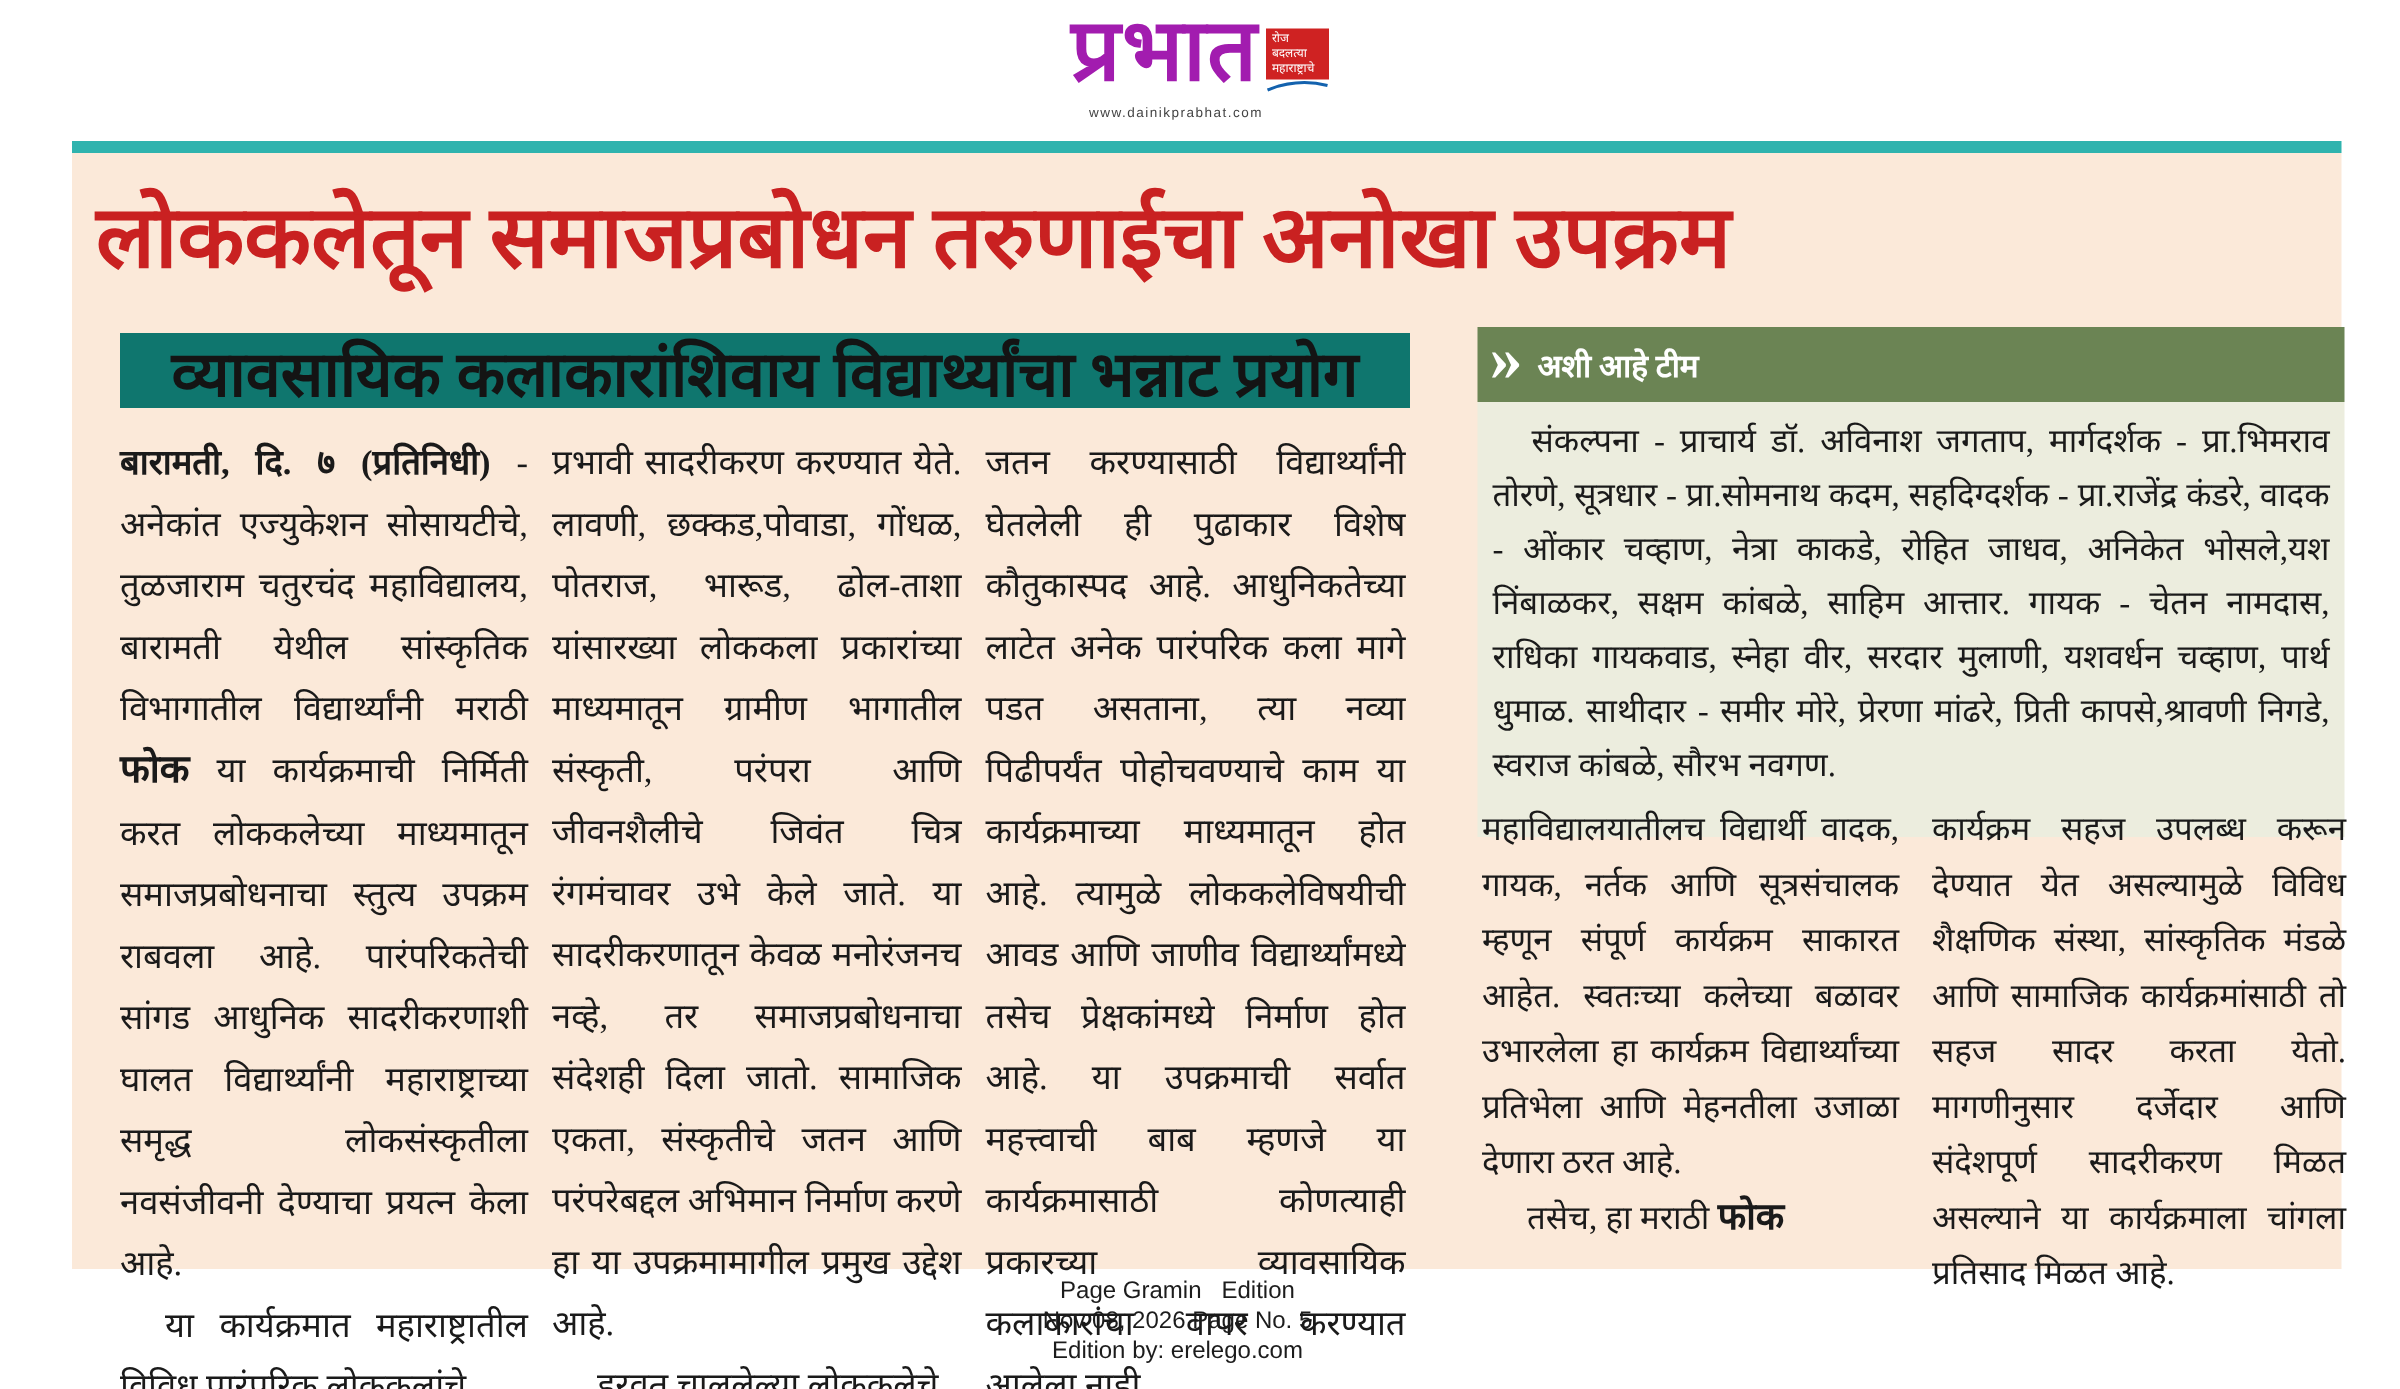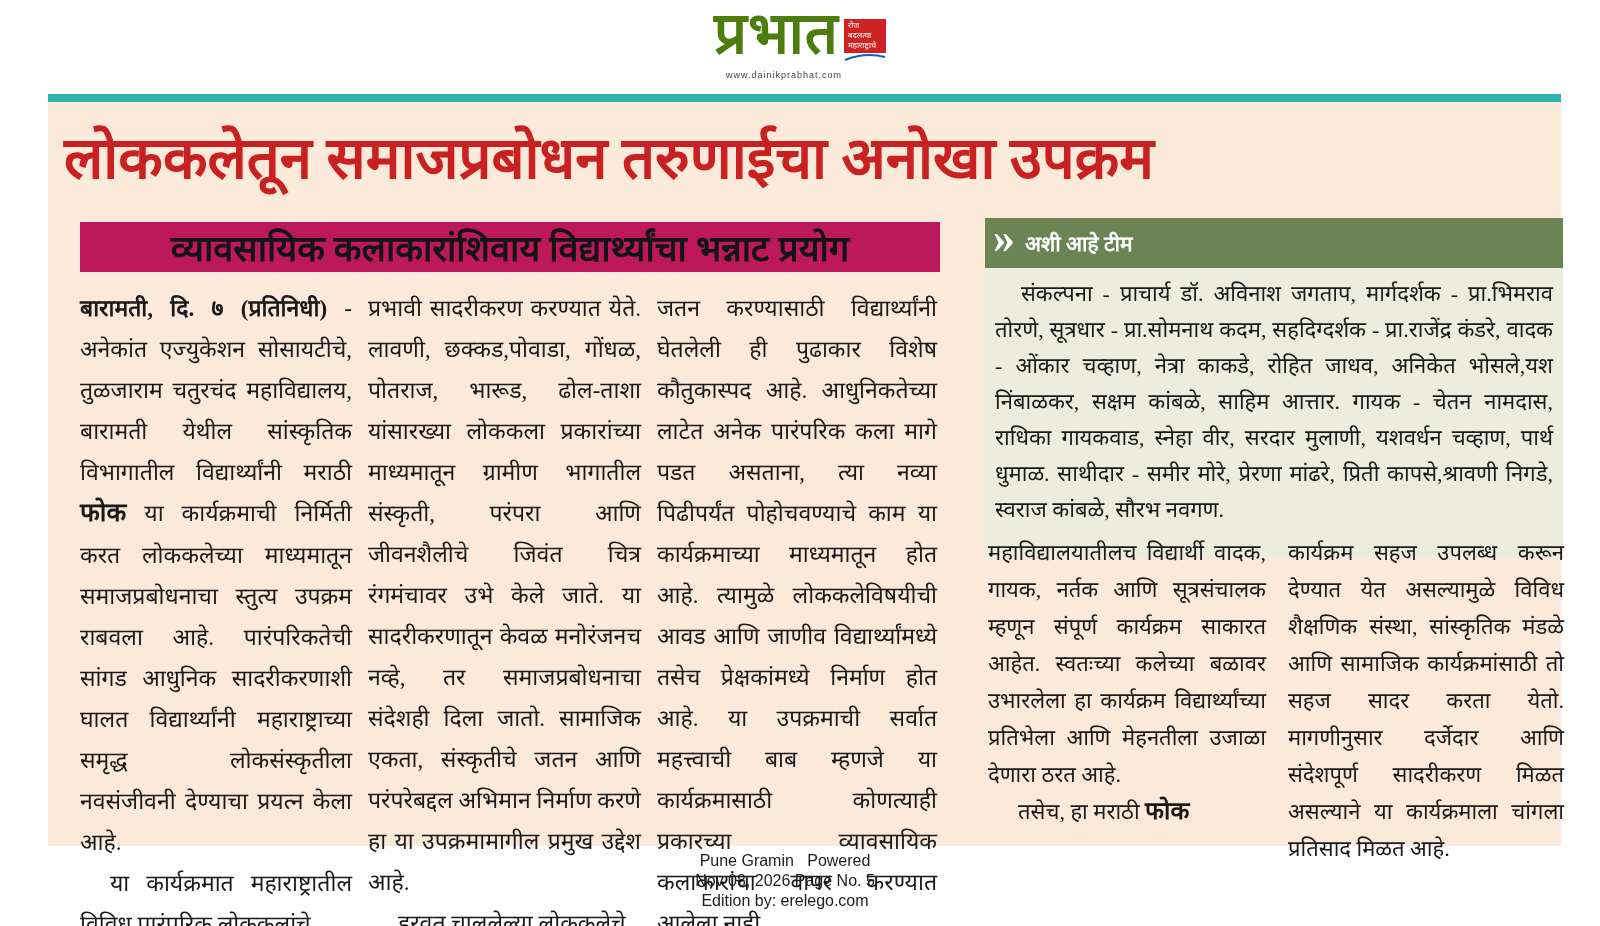--- a/index.html
+++ b/index.html
@@ -2,33 +2,33 @@
 <html><head>
 <meta charset="utf-8">
 <style>
   * { margin:0; padding:0; box-sizing:border-box; }
   html,body { width:1600px; height:926px; background:#ffffff; overflow:hidden; }
   body { font-family:"Liberation Serif","DejaVu Serif",serif; position:relative; }
 
   
   .masthead { position:absolute; top:4px; left:0; width:100%; display:flex; flex-direction:column; align-items:center; }
   .logo-row { display:flex; align-items:flex-start; }
-  .logo-text { color:#4d7c0f; font-size:58px; font-weight:bold; line-height:1.05; letter-spacing:1px; }
+  .logo-text { color:#a21caf; font-size:58px; font-weight:bold; line-height:1.05; letter-spacing:1px; }
   .tagline-wrap { display:flex; flex-direction:column; margin-left:5px; margin-top:15px;font-family:Liberation Serif, serif; }
   .tagline-box { background:#cf2222; color:#fff; font-size:8px; line-height:1.25; padding:2px 4px; text-align:left; white-space:pre-line; }
   .swoosh { margin-top:1px; }
   .website { font-size:9px; color:#444; letter-spacing:1px; margin-top:5px; transform:translateX(-16px); font-family:"Liberation Sans","DejaVu Sans",sans-serif; }
 
   
   .teal-rule { position:absolute; left:48px; top:94px; width:1513px; height:8px; background:#2fb3ae; }
   .sheet { position:absolute; left:48px; top:102px; width:1513px; height:744px; background:#fbe9d9; }
 
   .headline { position:absolute; left:16px; top:14px; width:1480px; text-align:left; color:#c92121; font-weight:bold; font-size:58px; white-space:nowrap; }
 
-  .subhead { position:absolute; left:32px; top:120px; width:860px; height:50px; background:#be185d; display:flex; align-items:center; justify-content:center; font-size:36px; font-weight:bold; color:#141414; white-space:nowrap; }
+  .subhead { position:absolute; left:32px; top:120px; width:860px; height:50px; background:#0f766e; display:flex; align-items:center; justify-content:center; font-size:42px; font-weight:bold; color:#141414; white-space:nowrap; }
 
   
   .team-head { position:absolute; left:937px; top:116px; width:578px; height:50px; background:#6b8454; color:#ffffff; display:flex; align-items:center; padding-left:8px; }
   .chevron { font-size:44px; line-height:36px; font-weight:bold; margin-right:10px; margin-top:-8px; }
   .team-title { font-size:21px; font-weight:bold; }
   .team-body { position:absolute; left:937px; top:166px; width:578px; height:290px; background:#ecedde; padding:8px 10px 6px 10px; font-size:22px; line-height:36px; color:#1a1a1a; text-align:justify; }
   .team-body .indent { display:inline-block; width:26px; }
 
   
   .col { position:absolute; color:#1a1a1a; text-align:justify; }
@@ -95,16 +95,16 @@
     <p>कार्यक्रम सहज उपलब्ध करून देण्यात येत असल्यामुळे विविध शैक्षणिक संस्था, सांस्कृतिक मंडळे आणि सामाजिक कार्यक्रमांसाठी तो सहज सादर करता येतो. मागणीनुसार दर्जेदार आणि संदेशपूर्ण सादरीकरण मिळत असल्याने या कार्यक्रमाला चांगला प्रतिसाद मिळत आहे.</p>
   </div>
 
   <div class="col c4">
     <p>महाविद्यालयातीलच विद्यार्थी वादक, गायक, नर्तक आणि सूत्रसंचालक म्हणून संपूर्ण कार्यक्रम साकारत आहेत. स्वतःच्या कलेच्या बळावर उभारलेला हा कार्यक्रम विद्यार्थ्यांच्या प्रतिभेला आणि मेहनतीला उजाळा देणारा ठरत आहे.</p>
     <p class="ind"><span>तसेच, हा मराठी </span><span class="fok">फोक</span></p>
   </div>
 </div>
 
 <div class="footer">
-  <div>Pune Gramin   Powered</div>
+  <div>Page Gramin   Edition</div>
   <div>Nov 08, 2026 Page No. 5</div>
   <div>Edition by: erelego.com</div>
 </div>
 
 </body></html>

